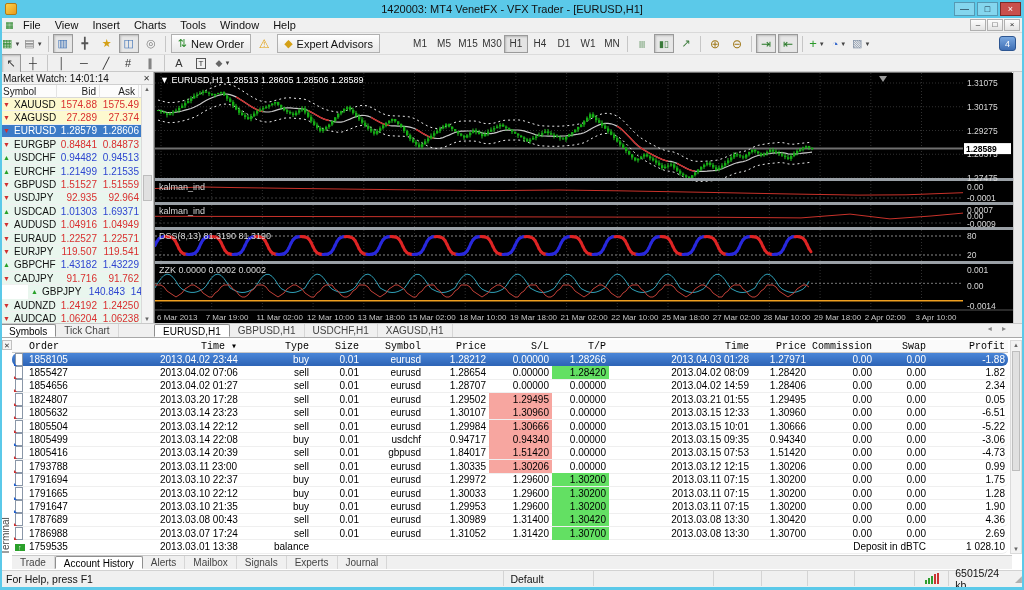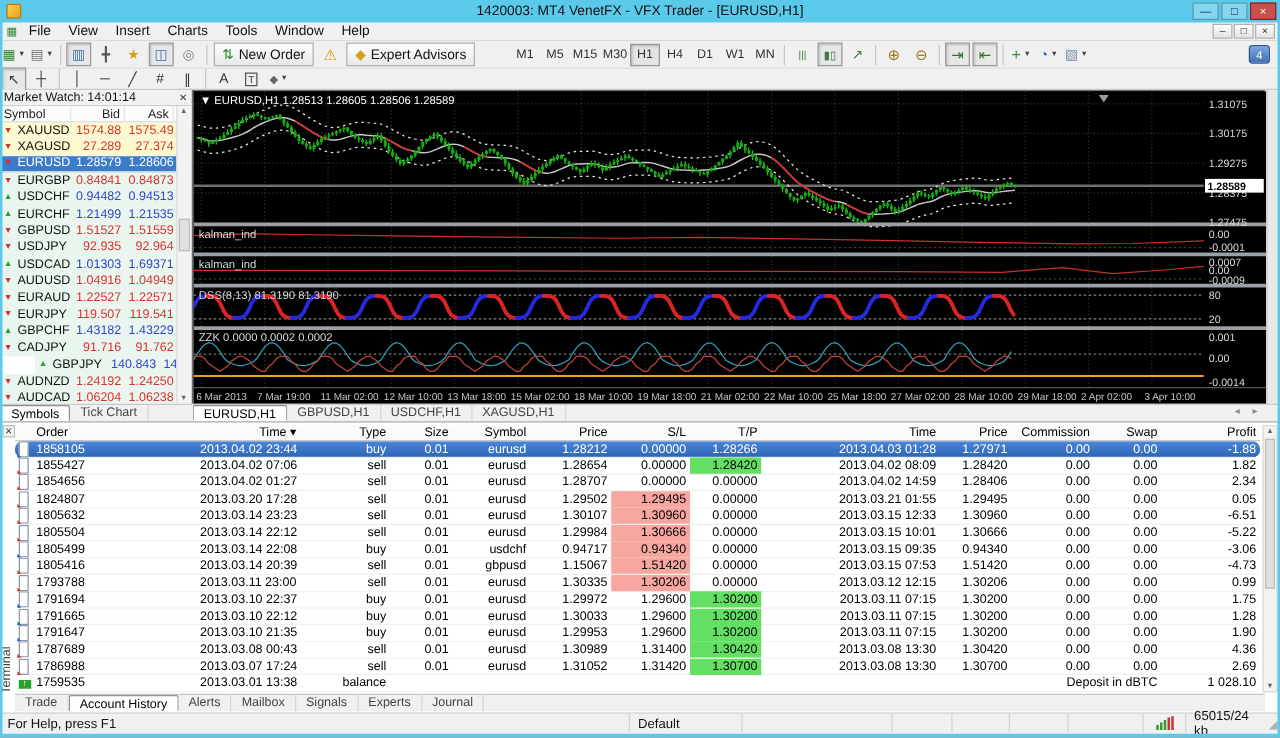--- a/index.html
+++ b/index.html
@@ -56,21 +56,21 @@
   .tab{padding:0 8px;height:13px;line-height:13px;color:#444;border-right:1px solid #d6d6d6;}
   .tab.active{background:#fff;border:1px solid #8f8f8f;border-bottom-color:#fff;color:#000;border-radius:2px 2px 0 0;}
   .tab-arrows{margin-left:auto;margin-right:14px;color:#888;font-size:8px;letter-spacing:4px;}
   
   .terminal{position:absolute;left:0;top:337px;width:1024px;height:233px;background:#fff;border-top:1px solid #a8a8a8;}
   .term-close{position:absolute;left:2px;top:2px;width:10px;height:10px;font-size:7px;line-height:9px;text-align:center;color:#333;border:1px solid #c0c0c0;background:#f4f4f4;}
   .side-label{position:absolute;left:0px;top:168px;width:12px;height:60px;writing-mode:vertical-rl;transform:rotate(180deg);font-size:10px;color:#444;text-align:center;}
   .ttable{position:absolute;left:12px;top:2px;width:996px;}
   .trow,.thead{display:grid;grid-template-columns:14px 131px 83px 72px 50px 62px 65px 63px 57px 143px 57px 66px 54px 79px;align-items:center;font-size:10px;}
   .thead{height:13px;background:#fafafa;border-bottom:1px solid #c8c8c8;color:#000;}
-  .thead span{padding:0 3px;text-align:right;white-space:nowrap;overflow:hidden;}
+  .thead span{padding:0 3px;text-align:right;white-space:nowrap;overflow:hidden;font-family:Liberation Mono, monospace;}
   .thead span.l{text-align:left;}
   .trow{height:13.4px;border-bottom:1px solid #efefef;color:#000;border-radius:6px;}
   .trow span{padding:0 3px;text-align:right;white-space:nowrap;overflow:hidden;line-height:13px;}
   .trow .c-order{text-align:left;}
   .trow.sel{background:linear-gradient(#4a86d8,#2f66b8);color:#fff;border-bottom-color:#2f66b8;}
   .hl-red{background:#f7a6a0;}
   .hl-green{background:#63e063;}
   .doc-ico{width:7px;height:9px;border:1px solid #8a97a8;background:#fff;margin:0 auto;position:relative;}
   .doc-ico::after{content:"";position:absolute;left:-2px;bottom:-2px;width:0;height:0;border:2px solid transparent;}
   .doc-ico.buy::after{border-left-color:#2060d0;border-bottom-color:#2060d0;}
@@ -1507,21 +1507,21 @@
             <span>0.00</span>
             <span>-3.06</span>
           </div>
           <div class="trow">
             <span><span class="doc-ico sell"></span></span>
             <span class="c-order">1805416</span>
             <span>2013.03.14 20:39</span>
             <span>sell</span>
             <span>0.01</span>
             <span>gbpusd</span>
-            <span>1.15067</span>
+            <span>1.84017</span>
             <span class="hl-red">1.51420</span>
             <span>0.00000</span>
             <span>2013.03.15 07:53</span>
             <span>1.51420</span>
             <span>0.00</span>
             <span>0.00</span>
             <span>-4.73</span>
           </div>
           <div class="trow">
             <span><span class="doc-ico sell"></span></span>

